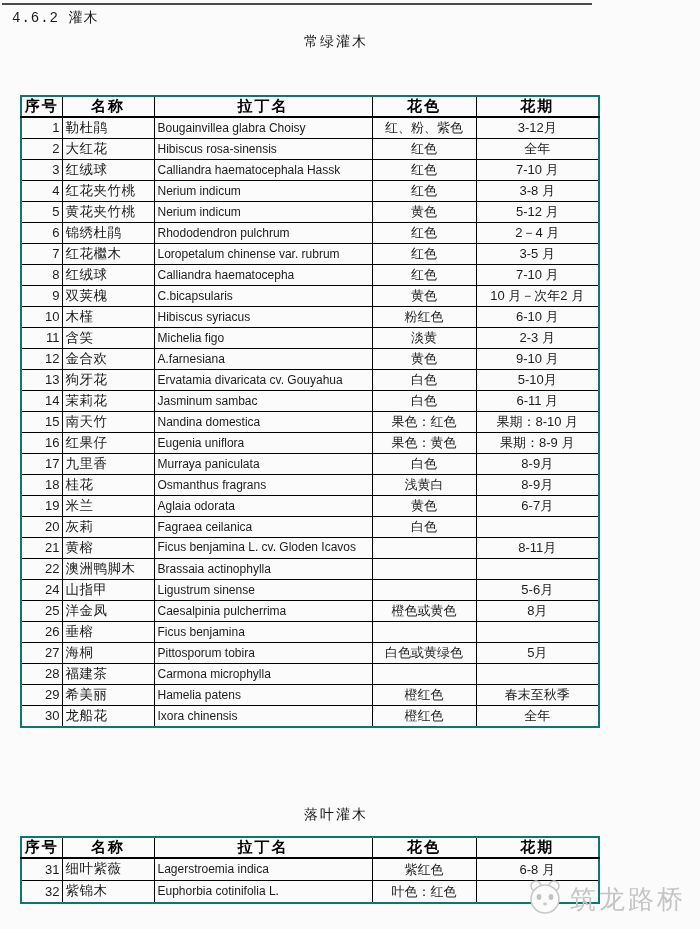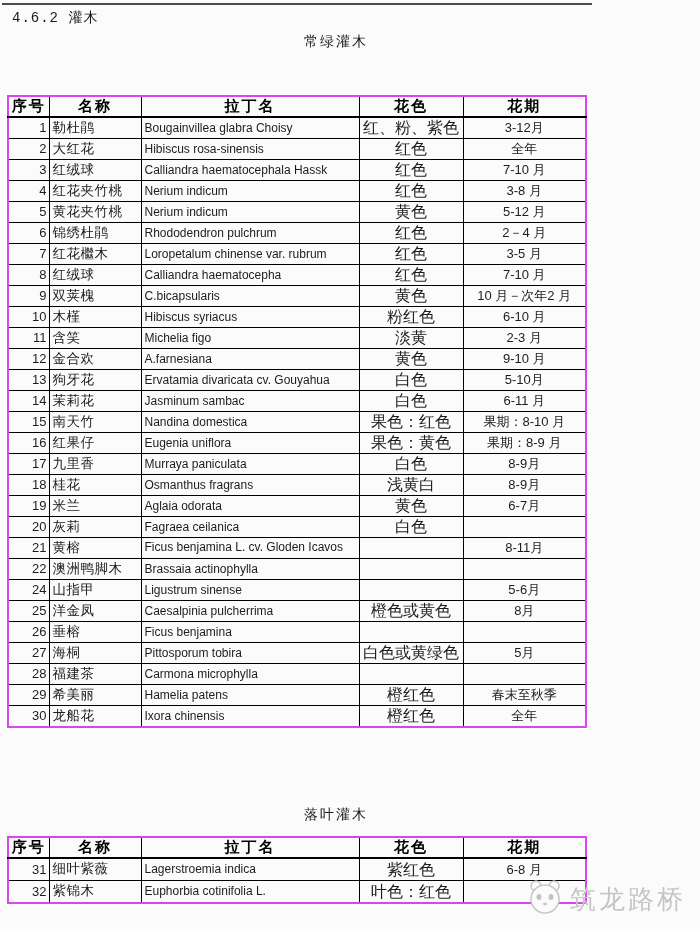--- a/index.html
+++ b/index.html
@@ -23,23 +23,23 @@
     font-size:14px; letter-spacing:1px; color:#1a1a1a;
   }
   .center-title {
     left:0; width:592px; text-align:center;
     font-size:14px; color:#1a1a1a; letter-spacing:2px;margin-left:40px;
   }
   #t1-title { top:33px; }
   #t2-title { top:806px; }
 
   table {
-    position:absolute; left:7px;
+    position:absolute; left:20px;
     border-collapse:collapse; table-layout:fixed;
-    border:2px solid #d946ef;
+    border:2px solid #0f766e;
   }
   #table1 { top:95px; }
   #table2 { top:836px; }
 
   th {
     border:1px solid #000; border-bottom:2px solid #000;
     font-size:15px; font-weight:bold; letter-spacing:2px;
     height:19px; padding:0; text-align:center; color:#000;
     overflow:hidden;
   }
@@ -48,21 +48,21 @@
     height:20px; padding:0 3px;
     font-size:13px; line-height:1.2;
     overflow:hidden; color:#1c1c1c;
   }
   #table2 td { height:21px; }
 
   .c-no     { text-align:right; padding-right:2px; font-size:13px; }
   .c-name   { text-align:left;  font-size:13.5px; letter-spacing:0.5px;margin-left:36px; }
   .c-latin  { text-align:left;  font-size:12px; white-space:nowrap; }
   .c-latin.wrap { white-space:normal; line-height:1.3; }
-  .c-color  { text-align:center; font-size:16px; }
+  .c-color  { text-align:center; font-size:13px; }
   .c-period { text-align:center; font-size:13px; }
 
   #watermark {
     left:524px; top:879px; height:40px;
     display:flex; align-items:center; gap:4px;
     z-index:6;
   }
   #wm-text {
     font-family:"Liberation Serif", serif;
     font-size:26px; letter-spacing:3px;

